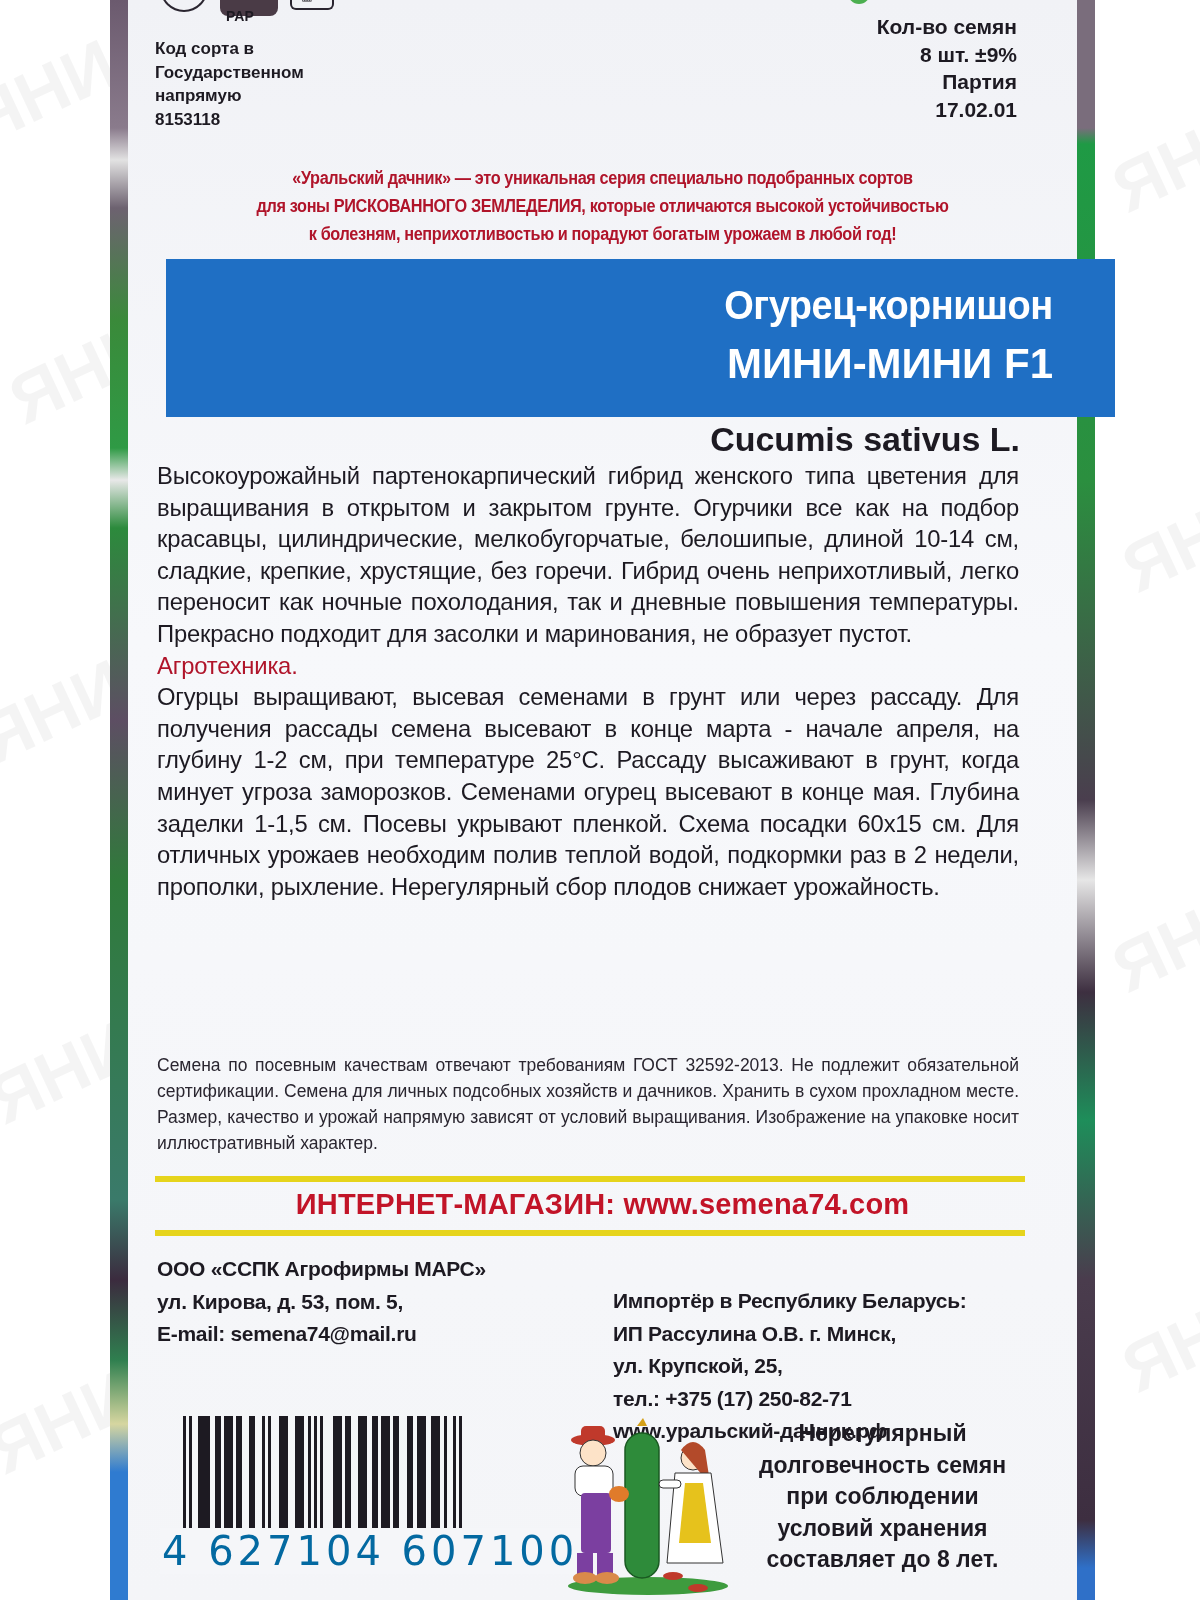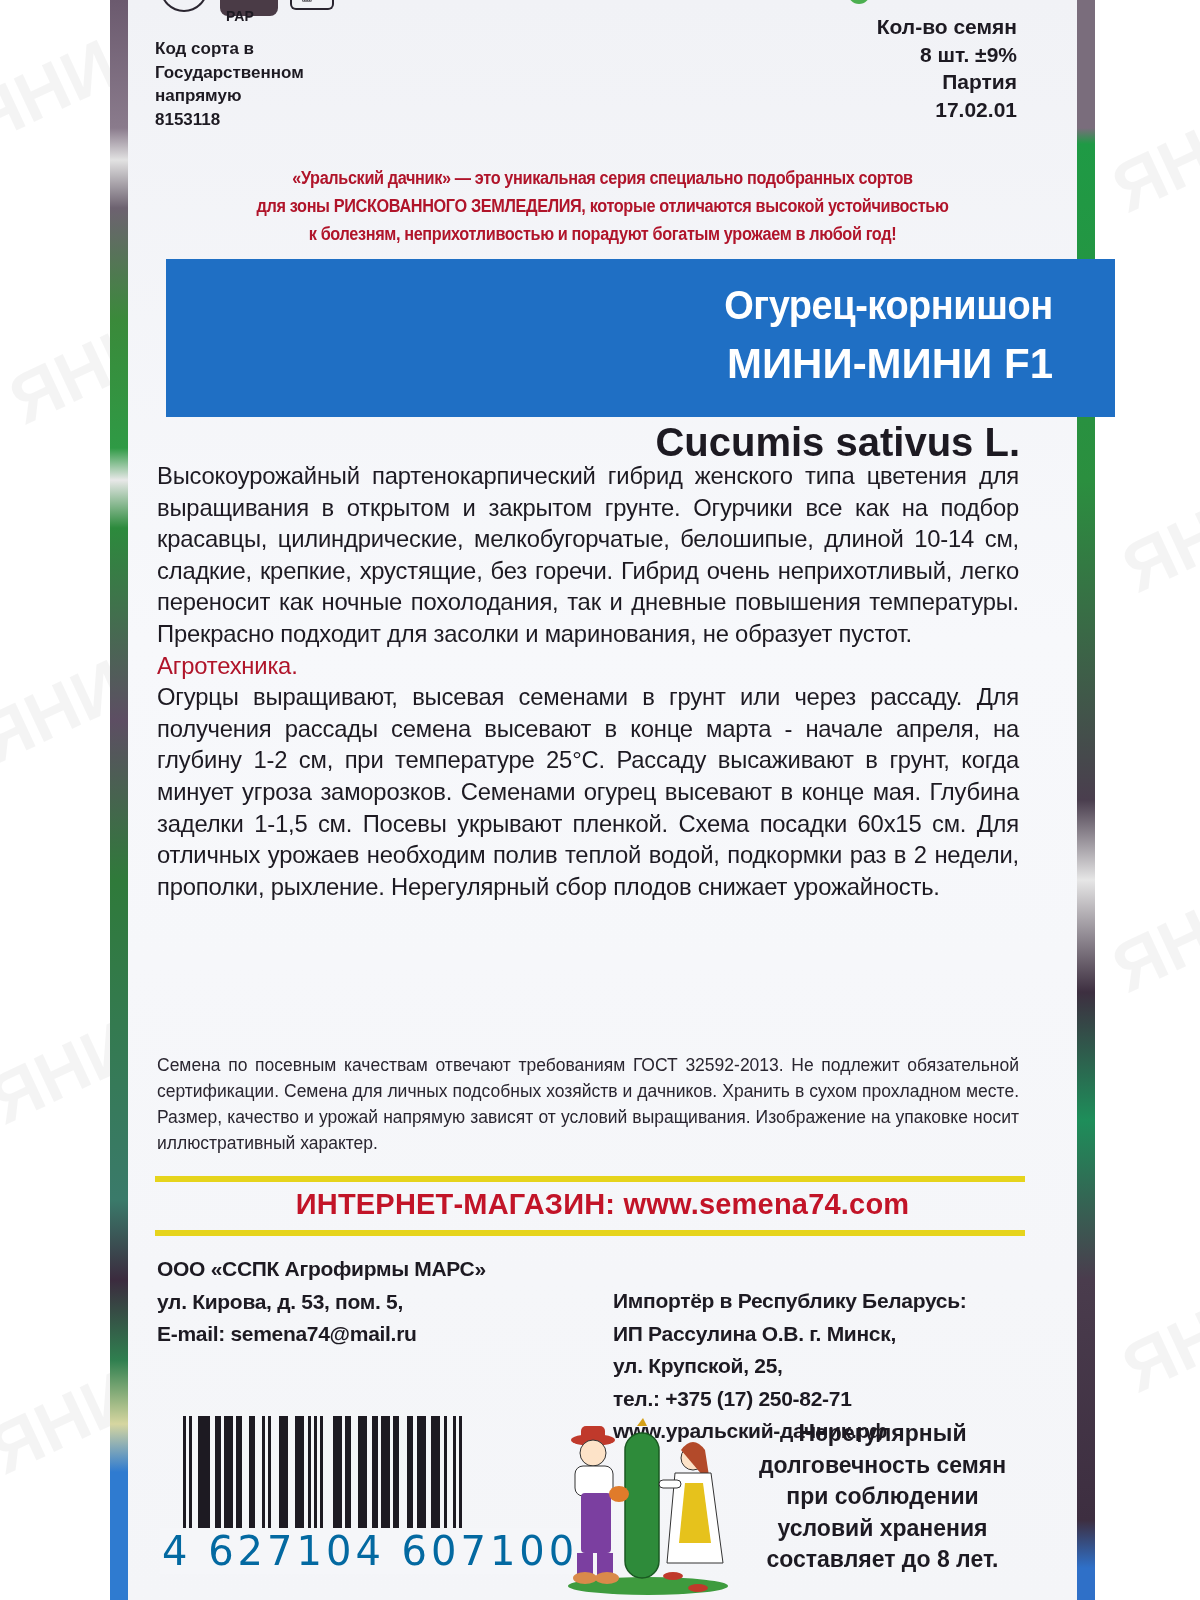--- a/index.html
+++ b/index.html
@@ -27,21 +27,21 @@
   .seeds-info { position: absolute; right: 183px; top: 13px; font-size: 21px; font-weight: bold; line-height: 27.5px; text-align: right; }
   .leaf { position: absolute; left: 848px; top: -10px; width: 22px; height: 14px; background: #4caf50; border-radius: 0 0 12px 12px; }
 
   .slogan { position: absolute; left: 128px; top: 164px; width: 949px; text-align: center; color: #b0142a;
     font-size: 17.5px; font-weight: bold; line-height: 28px; letter-spacing: -0.4px; transform: scaleX(0.93); }
   .slogan b { font-weight: bold; }
 
   .title-band { position: absolute; left: 128px; top: 259px; width: 949px; height: 158px; background: #1f6fc4; margin-left: 38px; }
   .title-1 { position: absolute; right: 62px; top: 24px; color: #fff; font-weight: bold; font-size: 40px; letter-spacing: -0.5px; transform-origin: right; transform: scaleX(0.95); }
   .title-2 { position: absolute; right: 62px; top: 81px; color: #fff; font-weight: bold; font-size: 42px; letter-spacing: 0px; }
-  .latin { position: absolute; right: 180px; top: 420px; font-size: 40px; font-weight: bold; color: #1d1a22; }
+  .latin { position: absolute; right: 180px; top: 420px; font-size: 34px; font-weight: bold; color: #1d1a22; }
 
   .body-text { position: absolute; left: 157px; top: 460px; width: 862px; font-size: 23.8px; line-height: 31.6px; text-align: justify; letter-spacing: -0.2px; }
   .body-text p { margin: 0; }
   .agro-head { color: #b0142a; }
 
   .legal { position: absolute; left: 157px; top: 1052px; width: 862px; font-size: 17.5px; line-height: 26px; text-align: justify; color: #2a2630; }
 
   .yellow-line { position: absolute; left: 155px; width: 870px; height: 6px; background: #e6d41c; }
   .shop { position: absolute; left: 128px; top: 1188px; width: 949px; text-align: center; color: #c21428; font-weight: bold; font-size: 29px; letter-spacing: 0.2px; }
 

